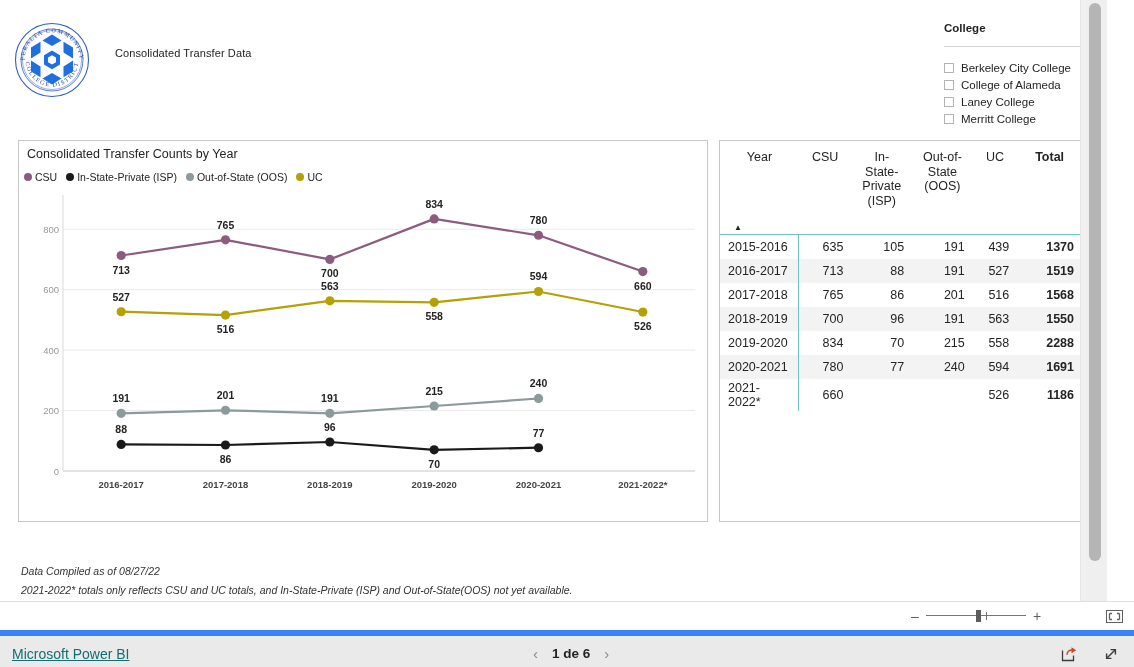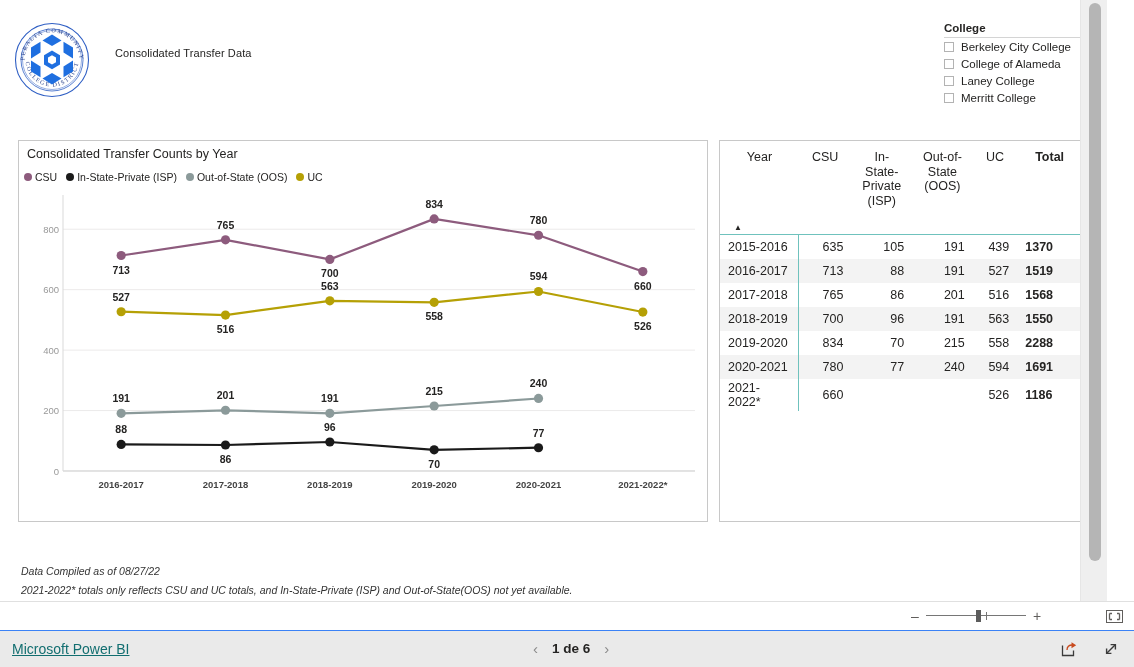--- a/index.html
+++ b/index.html
@@ -49,23 +49,23 @@
   
   #college-slicer {
     position: absolute;
     left: 944px; top: 22px;
     width: 155px;
   }
   #slicer-title {
     font-size: 11.5px;
     font-weight: bold;
     color: #252423;
-    padding-bottom: 3px;
+    padding-bottom: 12px;
     border-bottom: 1px solid #d4d4d4;
-    margin-bottom: 0;
+    margin-bottom: 12px;
   }
   .slicer-row {
     display: flex;
     align-items: center;
     height: 17px;
   }
   .slicer-box {
     width: 10px; height: 10px;
     border: 1px solid #b3b3b3;
     background: #ffffff;
@@ -187,21 +187,21 @@
     height: 20px;
   }
   td.cell-year {
     text-align: left;
     border-right: 1px solid #6fc2bd;
   }
   td.cell-num {
     text-align: right;
   }
   td.cell-total {
-    text-align: left;
+    text-align: right;
     font-weight: bold;
   }
   tr.row-alt td {
     background: #f3f3f3;
   }
   .header-underline {
     border-bottom: 1px solid #6fc2bd;
   }
 
   
@@ -295,21 +295,21 @@
     justify-content: center;
     margin-left: 6px;
   }
 
   
   #pbi-footer {
     position: absolute;
     left: 0; top: 630px;
     width: 1134px; height: 37px;
     background: #eaeaea;
-    border-top: 1px solid #3b82f6;
+    border-top: 6px solid #3b82f6;
     box-sizing: border-box;
   }
   #pbi-brand {
     position: absolute;
     left: 12px; top: 10px;
     font-size: 14px;
     color: #126e70;
     text-decoration: underline;
     white-space: nowrap;
   }

